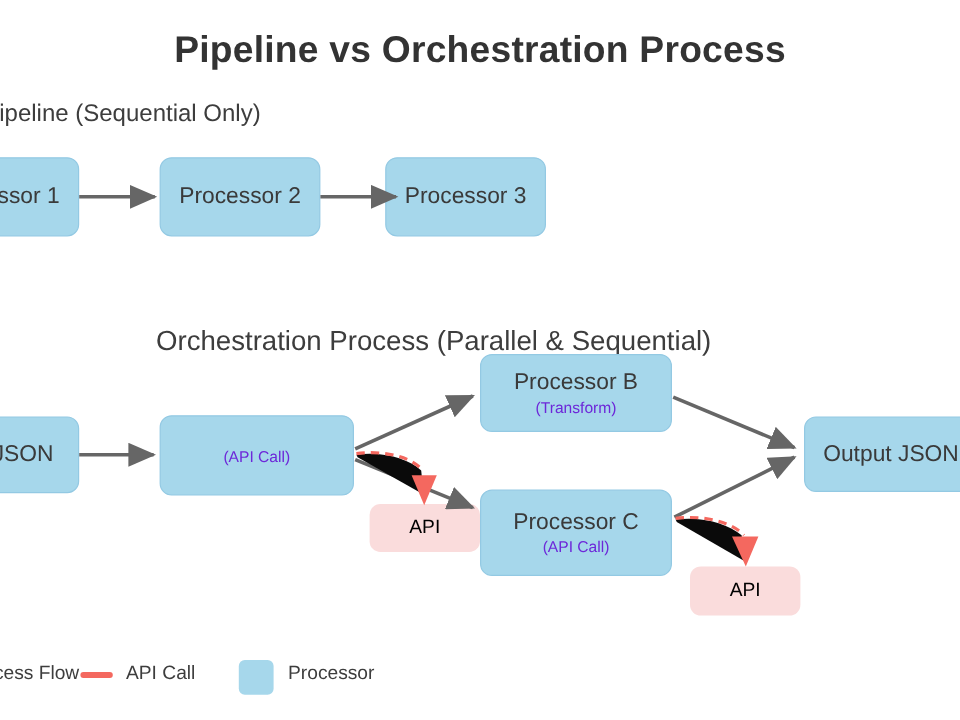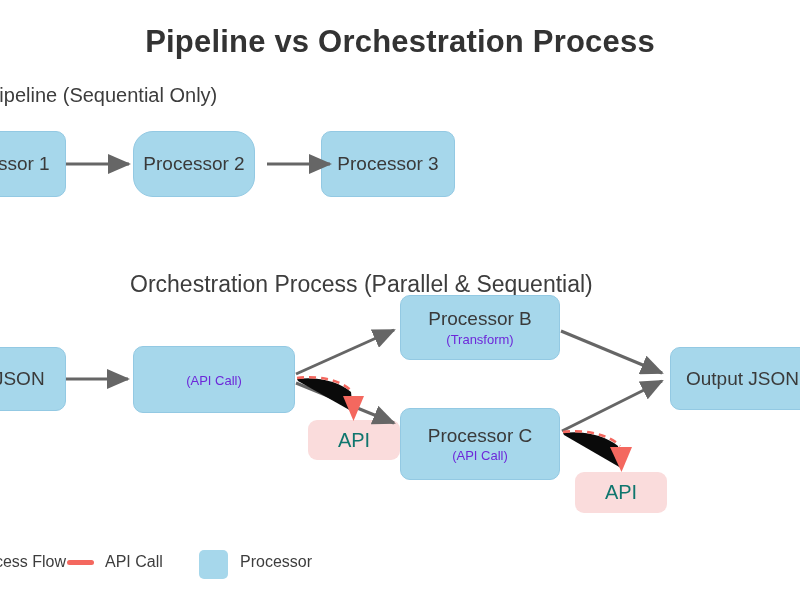--- a/index.html
+++ b/index.html
@@ -16,21 +16,21 @@
     position:absolute;display:flex;flex-direction:column;align-items:center;justify-content:center;
     background:var(--processor-fill,#a6d7eb);border:1px solid var(--processor-border,#93c9e3);
     border-radius:10px;box-sizing:border-box;text-align:center;
   }
   .node .lbl{font-size:19px;color:#3a3a3a;white-space:nowrap;line-height:1.15;}
   .node .sub{font-size:13px;color:#6d28d9;white-space:nowrap;margin-top:2px;}
   .api-node{
     position:absolute;display:flex;align-items:center;justify-content:center;
     background:var(--api-fill,#fadcdc);border-radius:9px;box-sizing:border-box;
   }
-  .api-node .lbl{font-size:20px;color:#0f766e;}
+  .api-node .lbl{font-size:16px;color:#000000;}
   .arrows{position:absolute;left:0;top:0;pointer-events:none;overflow:visible;}
   .gray-line{stroke:var(--arrow-gray,#666);stroke-width:3;fill:none;}
   .red-dash{stroke:var(--api-red,#f4685f);stroke-width:2.6;fill:none;stroke-dasharray:7 5;}
   .black-wedge{fill:#0a0a0a;}
   .red-head{fill:var(--api-red,#f4685f);}
   .legend-label{position:absolute;font-size:16px;color:#3d3d3d;white-space:nowrap;}
   .legend-line{position:absolute;height:5px;border-radius:2.5px;}
   .legend-line.red{background:var(--api-red,#f4685f);}
   .legend-square{
     position:absolute;width:29px;height:29px;border-radius:5px;
@@ -43,21 +43,21 @@
 <div class="canvas">
 
   <div class="title">Pipeline vs Orchestration Process</div>
 
   <div class="section-heading" style="left:-14px;top:84px;">Pipeline (Sequential Only)</div>
   <div class="section-heading" style="left:130px;top:271px;font-size:23px;">Orchestration Process (Parallel &amp; Sequential)</div>
 
   <div class="node" style="left:-68px;top:131px;width:134px;height:66px;">
     <div class="lbl">Processor 1</div>
   </div>
-  <div class="node" style="left:133px;top:131px;width:122px;height:66px;border-radius:20px;">
+  <div class="node" style="left:133px;top:131px;width:134px;height:66px;">
     <div class="lbl">Processor 2</div>
   </div>
   <div class="node" style="left:321px;top:131px;width:134px;height:66px;">
     <div class="lbl">Processor 3</div>
   </div>
 
   <div class="node" style="left:-75px;top:347px;width:141px;height:64px;">
     <div class="lbl">Input JSON</div>
   </div>
   <div class="node" style="left:133px;top:346px;width:162px;height:67px;">

